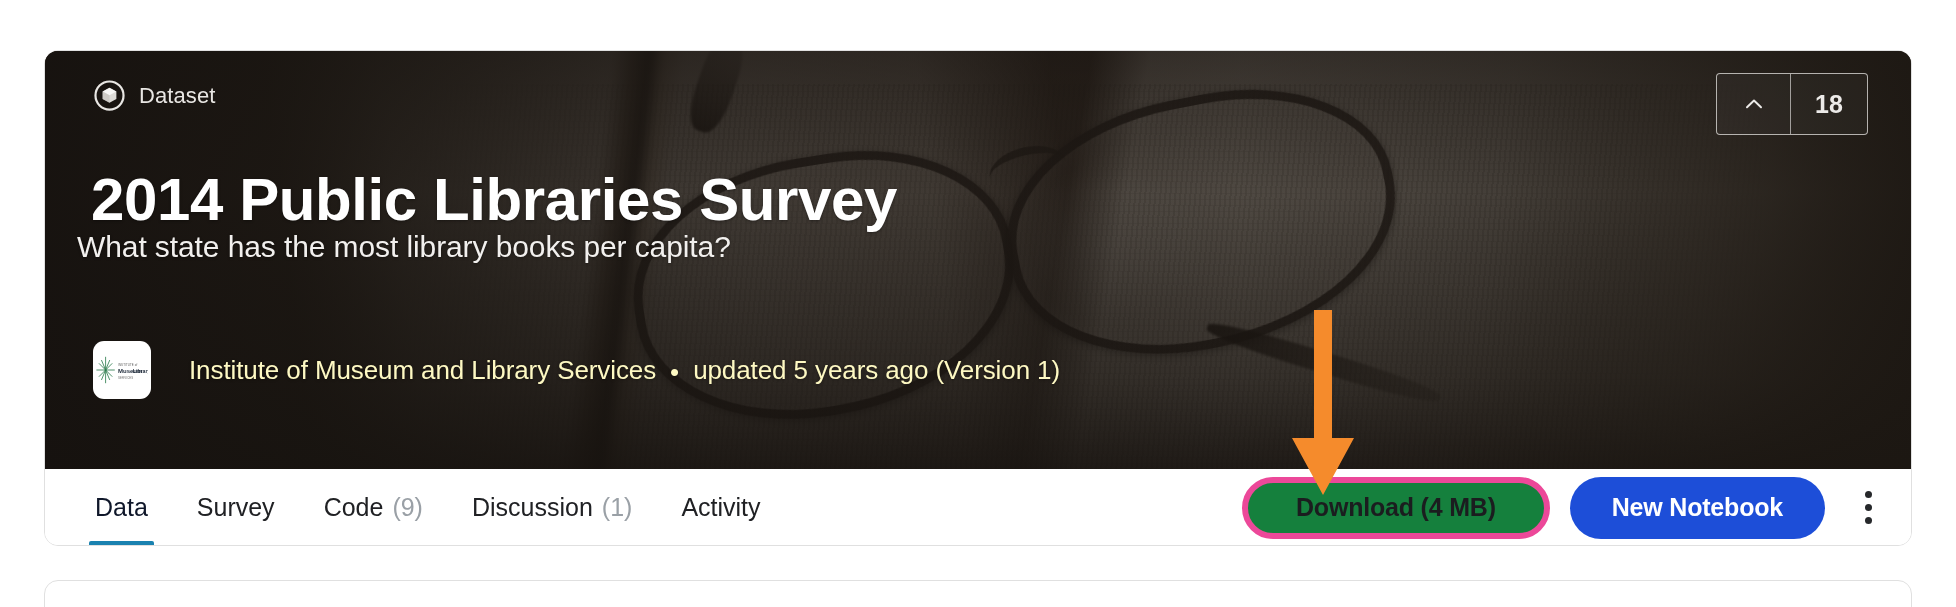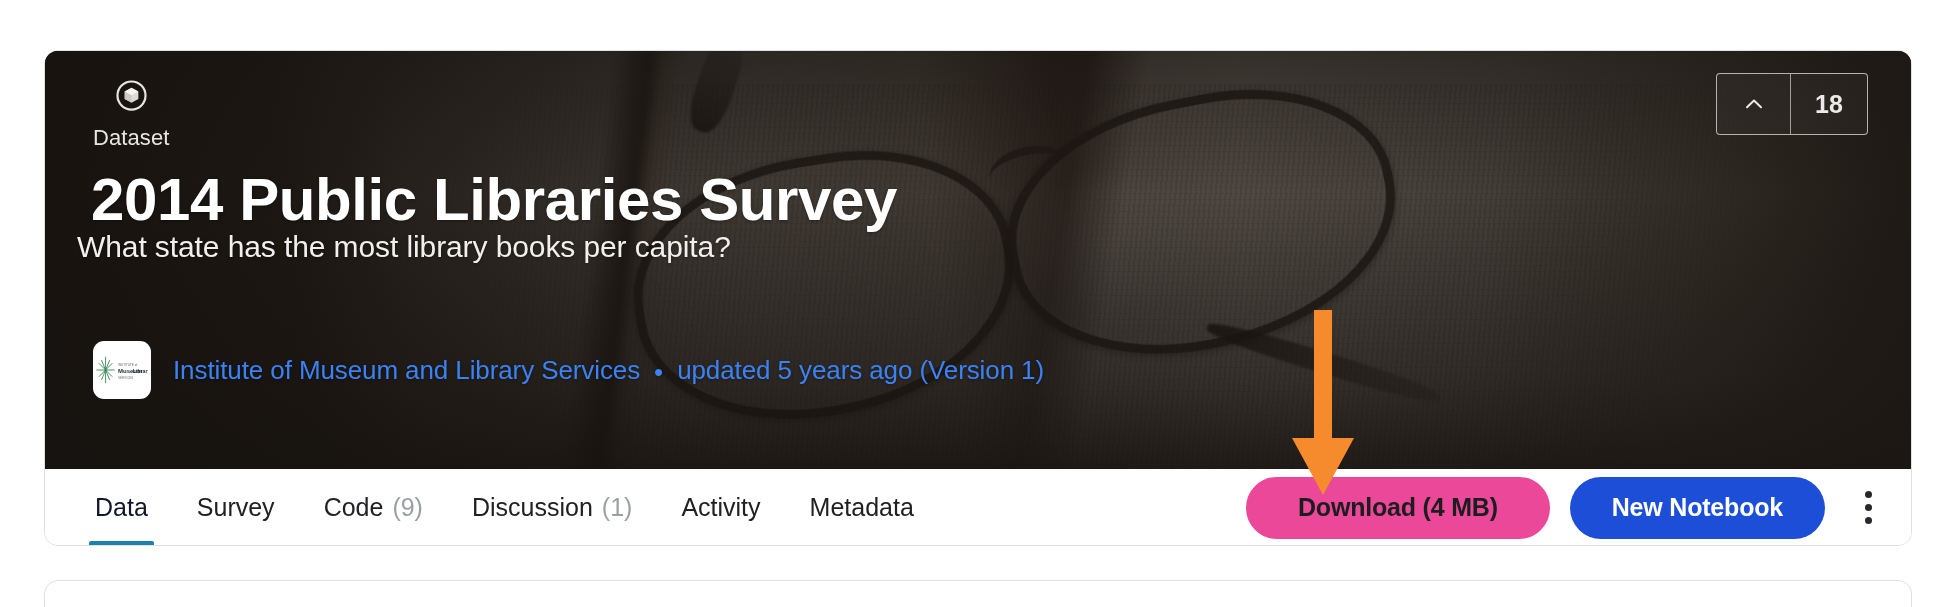--- a/index.html
+++ b/index.html
@@ -131,21 +131,21 @@
     background:
       linear-gradient(90deg, rgba(22,18,15,.96) 0%, rgba(24,20,16,.86) 14%, rgba(26,21,17,.55) 38%, rgba(26,21,17,.42) 64%, rgba(28,23,18,.72) 88%, rgba(28,23,18,.92) 100%),
       linear-gradient(180deg, rgba(26,21,17,.62) 0%, rgba(26,21,17,.22) 34%, rgba(22,18,14,.58) 78%, rgba(20,16,13,.88) 100%);
   }
 
   .hero-content { position: absolute; inset: 0; }
 
   
   .type-badge {
     position: absolute; left: 48px; top: 28px;
-    display: flex; align-items: center; gap: 13px; flex-direction: column;
+    display: flex; align-items: center; gap: 13px;
   }
   .badge-icon { width: 33px; height: 33px; display: block; }
   .badge-label {
     color: #e8e6e3; font-size: 22px; letter-spacing: .1px;
   }
 
   
   .hero-title {
     position: absolute; left: 46px; top: 114px;
     color: #ffffff;
@@ -171,22 +171,22 @@
   .avatar {
     width: 58px; height: 58px;
     background: #ffffff;
     border-radius: 11px;
     display: flex; align-items: center; justify-content: center;
     overflow: hidden;
     flex: none;
   }
   .avatar svg { width: 52px; height: 40px; display: block; }
   .byline-text {
-    margin-left: 22px;
-    color: #3b82f6;
+    margin-left: 38px;
+    color: #fef9c3;
     font-size: 26px;
     letter-spacing: -.1px;
     text-shadow: 0 1px 3px rgba(0,0,0,.3);
     white-space: nowrap;
   }
   .byline-sep {
     display: inline-block;
     margin: 0 14px;
     vertical-align: middle;
     font-size: 26px;
@@ -247,23 +247,23 @@
     border-radius: 2px 2px 0 0;
   }
 
   .spacer { flex: 1 1 auto; }
 
   .actions { display: flex; align-items: center; }
 
   .btn-download {
     height: 62px;
     padding: 0 48px;
-    border: 4px solid #ec4899;
+    border: 6px solid #ec4899;
     border-radius: 31px;
-    background: #ec4899;
+    background: #15803d;
     color: #1b1d1f;
     font-size: 25px;
     font-weight: 700;
     font-family: "Liberation Sans", sans-serif;
     letter-spacing: -.2px;
     cursor: pointer;
     display: flex; align-items: center; justify-content: center;
     white-space: nowrap;
   }
 
@@ -412,23 +412,20 @@
           <span>Code</span>
           <span class="count">(9)</span>
         </div>
         <div class="tab">
           <span>Discussion</span>
           <span class="count">(1)</span>
         </div>
         <div class="tab">
           <span>Activity</span>
         </div>
-        <div class="tab">
-          <span>Metadata</span>
-        </div>
       </div>
 
       <div class="spacer"></div>
 
       <div class="actions">
         <button class="btn-download">Download (4 MB)</button>
         <button class="btn-notebook">New Notebook</button>
         <div class="kebab">
           <i></i>
           <i></i>

